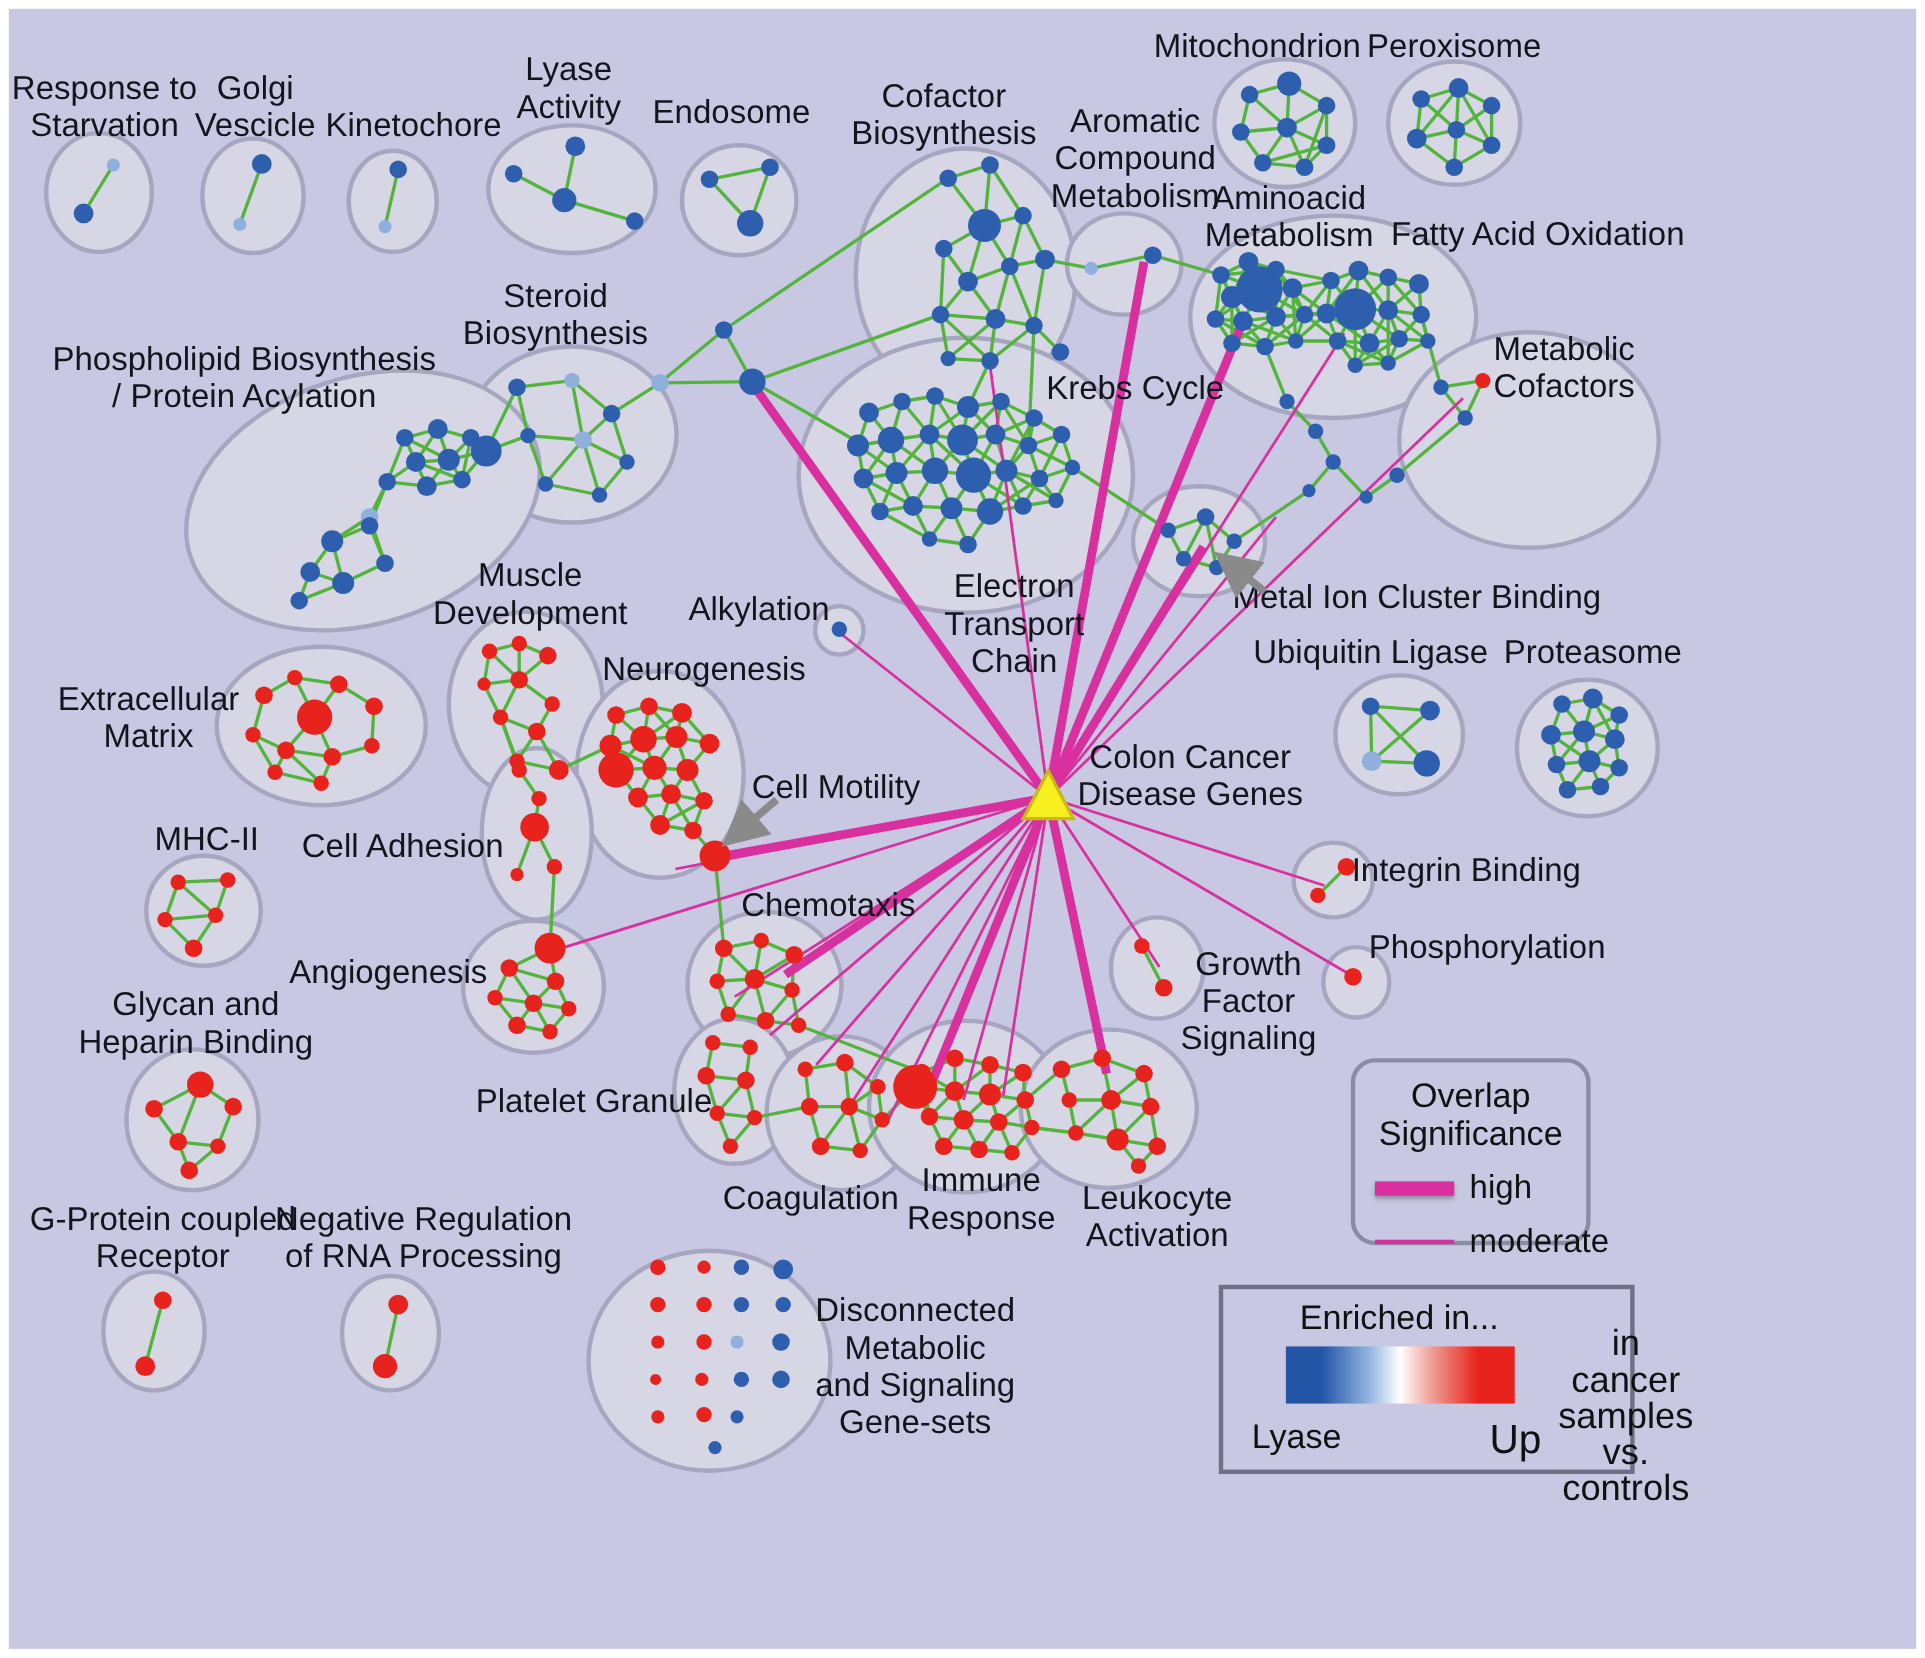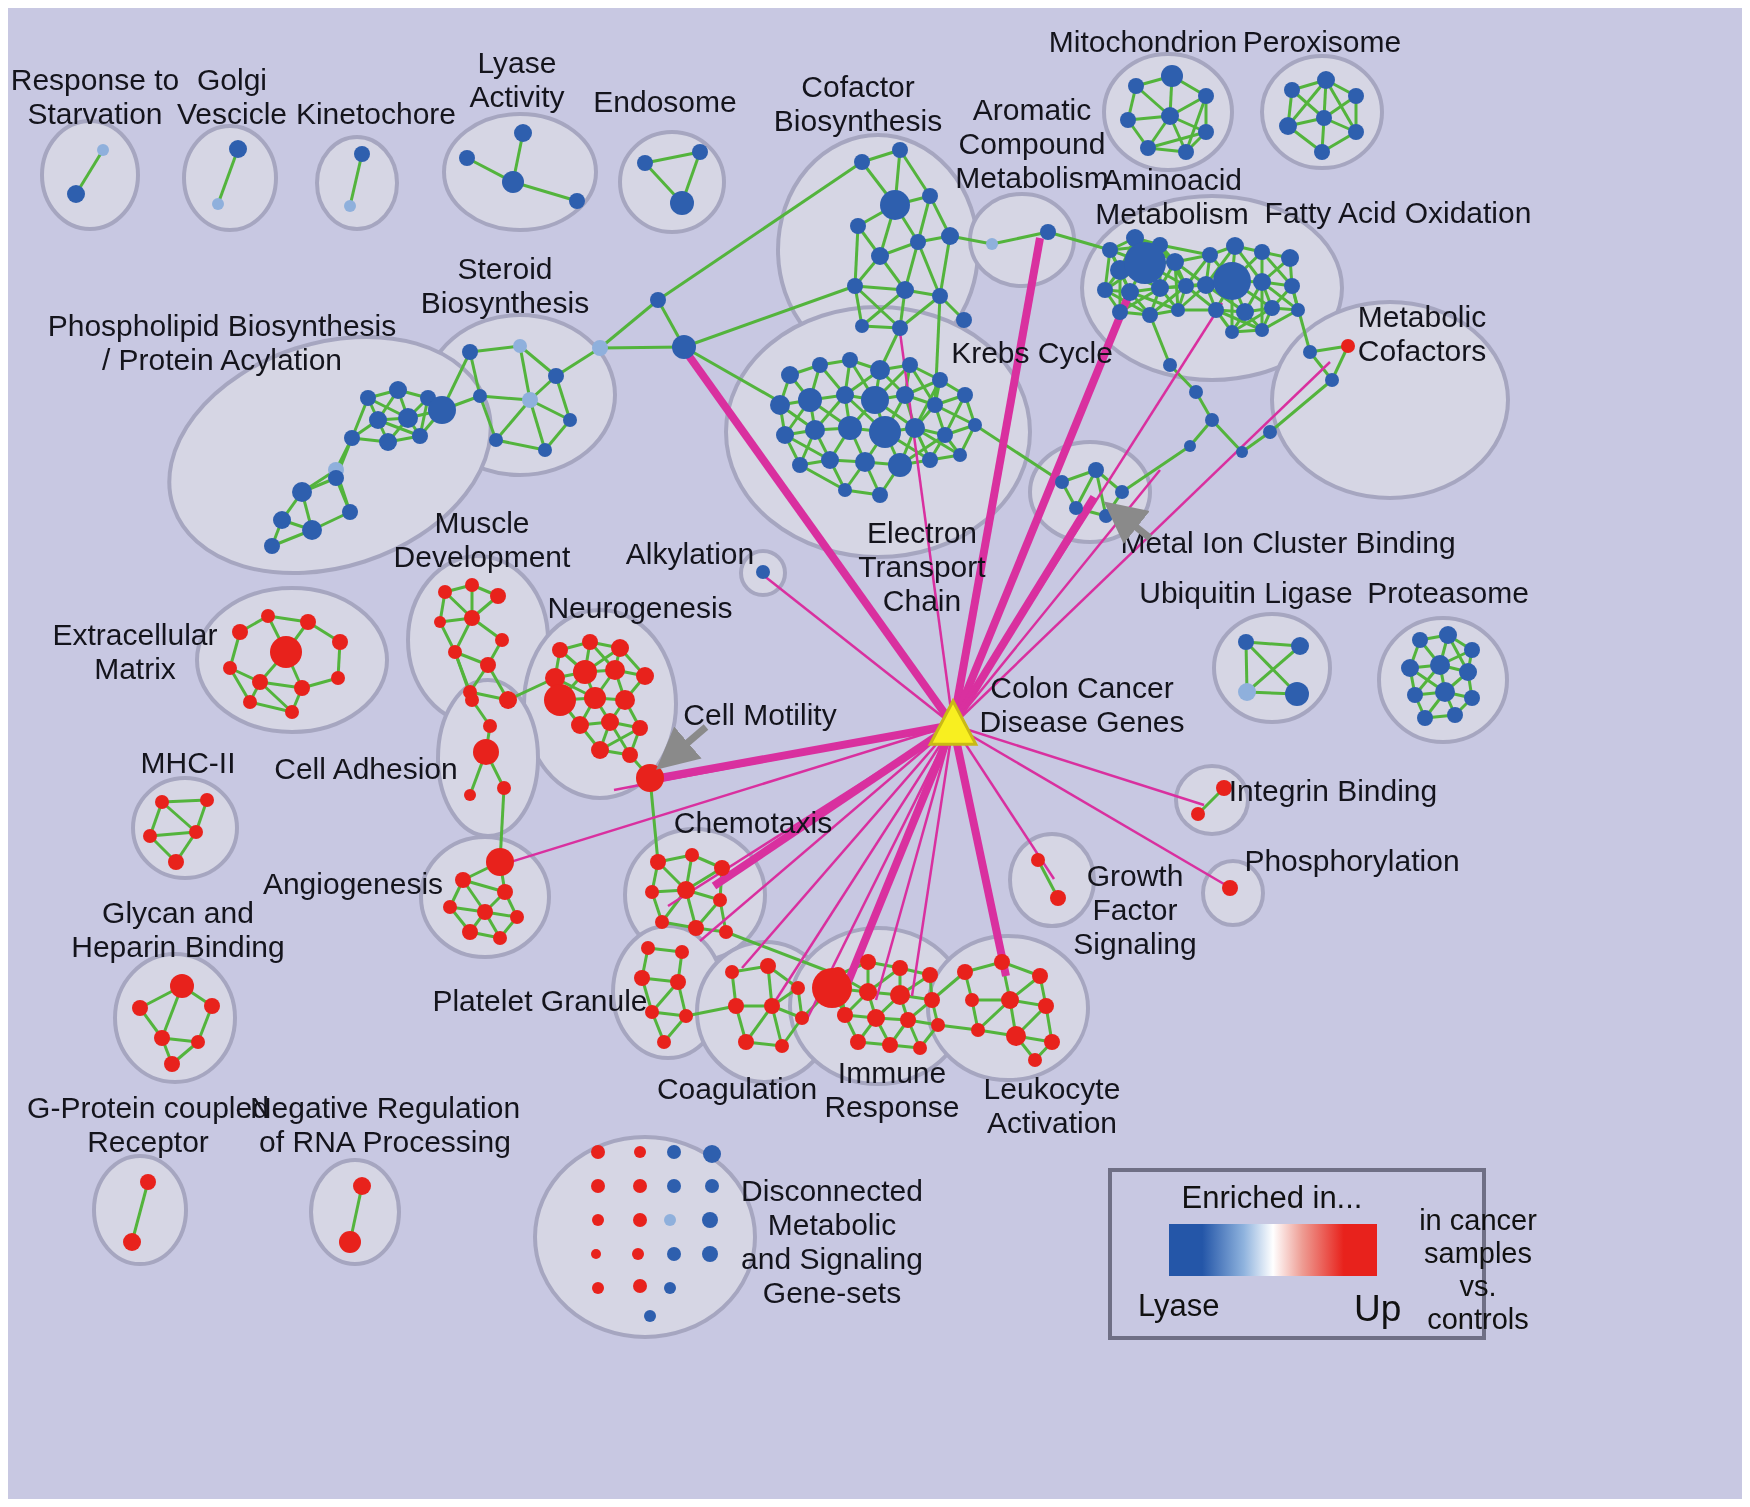--- a/index.html
+++ b/index.html
@@ -11,21 +11,21 @@
   .legend-title{margin-top:12px;text-align:center;font-size:31px;line-height:35px;white-space:pre-line;}
   .overlap-row{display:flex;align-items:center;gap:14px;margin:15px 0 0 18px;font-size:30px;}
   .overlap-line{display:inline-block;width:72px;flex:0 0 72px;}
   .line-high{height:13px;box-shadow:0 3px 4px rgba(60,60,60,.45);}
   .line-moderate{height:4px;}
   .legend-enriched{left:1108px;top:1168px;width:378px;height:172px;border:4px solid #6f6f85;}
   .enriched-title{position:absolute;top:8px;left:0;width:320px;text-align:center;font-size:31px;}
   .gradient-bar{position:absolute;left:57px;top:52px;width:208px;height:52px;}
   .down-label{position:absolute;left:26px;top:116px;font-size:31px;}
   .up-label{position:absolute;left:242px;top:116px;font-size:37px;}
-  .enriched-caption{position:absolute;left:300px;top:32px;width:132px;text-align:center;font-size:29px;line-height:33px;white-space:pre-line;}
+  .enriched-caption{position:absolute;left:300px;top:32px;width:132px;text-align:center;font-size:33px;line-height:33px;white-space:pre-line;}
 </style>
 </head>
 <body>
 
 <div class="figure" style="background: rgb(255, 255, 255);">
 
   <svg id="map" viewBox="0 0 1750 1507">
     <defs>
       <marker id="arrowhead" markerWidth="7" markerHeight="7" refX="4.5" refY="3" orient="auto">
         <path d="M0,0 L6,3 L0,6 Z" fill="#8a8a8a"></path>
@@ -987,20 +987,32 @@
         <text x="148" y="1118" text-anchor="middle" font-size="30"><tspan x="148" dy="0">G-Protein coupled</tspan><tspan x="148" dy="34">Receptor</tspan></text>
         <text x="385" y="1118" text-anchor="middle" font-size="30"><tspan x="385" dy="0">Negative Regulation</tspan><tspan x="385" dy="34">of RNA Processing</tspan></text>
         <text x="832" y="1201" text-anchor="middle" font-size="30"><tspan x="832" dy="0">Disconnected</tspan><tspan x="832" dy="34">Metabolic</tspan><tspan x="832" dy="34">and Signaling</tspan><tspan x="832" dy="34">Gene-sets</tspan></text>
       </g>
       <g id="layer-arrows">
         <line x1="1150" y1="538" x2="1112" y2="508" stroke="#8a8a8a" stroke-width="7" marker-end="url(#arrowhead)"></line>
         <line x1="706" y1="727" x2="664" y2="763" stroke="#8a8a8a" stroke-width="7" marker-end="url(#arrowhead)"></line>
       </g>
     </svg>
 
+  <div class="legend legend-overlap">
+    <div class="legend-title">Overlap
+Significance</div>
+    <div class="overlap-row">
+      <span class="overlap-line line-high" style="background: rgb(217, 48, 159);"></span>
+      <span>high</span>
+    </div>
+    <div class="overlap-row">
+      <span class="overlap-line line-moderate" style="background: rgb(217, 48, 159);"></span>
+      <span>moderate</span>
+    </div>
+  </div>
 
   <div class="legend legend-enriched">
     <div class="enriched-title">Enriched in...</div>
     <div class="gradient-bar" style="background: linear-gradient(90deg, rgb(36, 86, 168) 0%, rgb(36, 86, 168) 16%, rgb(143, 179, 222) 36%, rgb(255, 255, 255) 50%, rgb(238, 157, 148) 64%, rgb(232, 34, 28) 84%, rgb(232, 34, 28) 100%);"></div>
     <div class="down-label">Lyase</div>
     <div class="up-label">Up</div>
     <div class="enriched-caption">in cancer
 samples
 vs. controls</div>
   </div>

